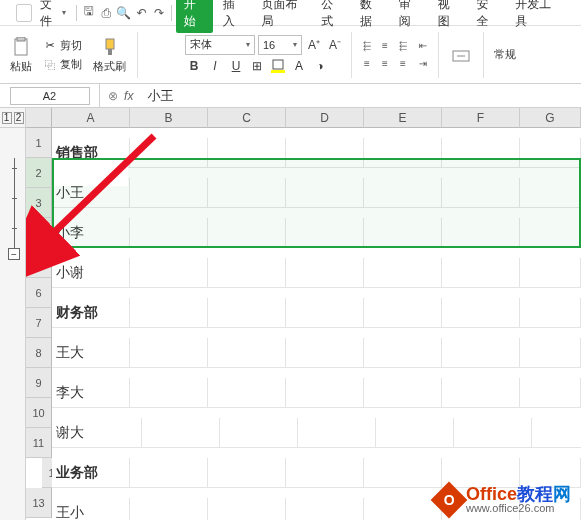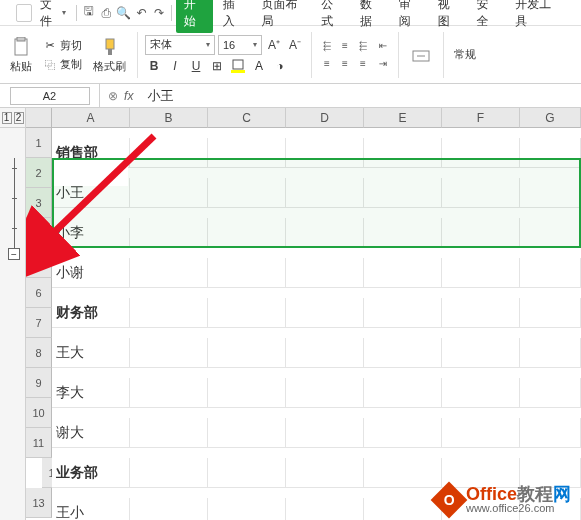--- a/index.html
+++ b/index.html
@@ -11,21 +11,21 @@
   .menu-file { padding: 2px 6px; font-size: 12px; display: flex; align-items: center; gap: 2px; }
   .menu-file .arrow { font-size: 8px; color: #666; }
   .qat-sep { width: 1px; height: 16px; background: #ccc; margin: 0 2px; }
   .qat-btn { width: 18px; height: 18px; display: flex; align-items: center; justify-content: center; color: #555; font-size: 12px; }
   .tab { padding: 3px 8px; font-size: 12px; color: #333; }
   .tab.active { background: #1fa33f; color: #fff; border-radius: 2px; }
   
   
   .ribbon { height: 58px; background: #fff; display: flex; align-items: center; padding: 2px 6px; border-bottom: 1px solid #d0d0d0; gap: 4px; }
   .rgroup { display: flex; flex-direction: column; align-items: center; gap: 2px; }
-  .rgroup-row { display: flex; align-items: center; gap: 3px; }
+  .rgroup-row { display: flex; align-items: center; gap: 3px; margin-left: 40px; }
   .bigbtn { display: flex; flex-direction: column; align-items: center; gap: 1px; font-size: 11px; color: #333; padding: 2px 4px; }
   .bigbtn .ico { width: 22px; height: 22px; display: flex; align-items: center; justify-content: center; }
   .smallbtn { display: flex; align-items: center; gap: 3px; font-size: 11px; padding: 1px 3px; }
   .smallbtn .ico { width: 14px; height: 14px; display: flex; align-items: center; justify-content: center; }
   .rsep { width: 1px; height: 46px; background: #e0e0e0; margin: 0 3px; }
   .combo { height: 20px; border: 1px solid #c0c0c0; display: flex; align-items: center; padding: 0 4px; font-size: 11px; background: #fff; justify-content: space-between; }
   .combo .arrow { font-size: 8px; color: #666; }
   .fmt-btn { width: 18px; height: 18px; display: flex; align-items: center; justify-content: center; font-size: 12px; color: #444; }
   .fmt-btn.bold { font-weight: bold; }
   .fmt-btn.italic { font-style: italic; }
@@ -70,21 +70,21 @@
   
   .red-arrow { position: absolute; pointer-events: none; }
   
   
   .watermark { position: absolute; right: 10px; bottom: 6px; display: flex; align-items: center; gap: 4px; }
   .wm-icon { width: 26px; height: 26px; background: #d83b01; transform: rotate(45deg); display: flex; align-items: center; justify-content: center; }
   .wm-icon span { transform: rotate(-45deg); color: #fff; font-weight: bold; font-size: 14px; }
   .wm-text { display: flex; flex-direction: column; line-height: 1; }
   .wm-main { font-size: 18px; font-weight: bold; }
   .wm-main .c1 { color: #d83b01; }
-  .wm-main .c2 { color: #737373; }
+  .wm-main .c2 { color: #1d4ed8; }
   .wm-main .c3 { color: #0078d4; }
   .wm-url { font-size: 11px; color: #666; }
 </style>
 </head>
 <body>
 
 <div class="menubar">
   <div class="menu-logo"></div>
   <div class="menu-file">
     <span>文件</span>
@@ -306,21 +306,21 @@
         <div class="row">
           <div class="cell" style="width: 78px; height: 30px;">李大</div>
           <div class="cell" style="width: 78px; height: 30px;"></div>
           <div class="cell" style="width: 78px; height: 30px;"></div>
           <div class="cell" style="width: 78px; height: 30px;"></div>
           <div class="cell" style="width: 78px; height: 30px;"></div>
           <div class="cell" style="width: 78px; height: 30px;"></div>
           <div class="cell" style="width: 61px; height: 30px;"></div>
         </div>
         <div class="row">
-          <div class="cell" style="width: 78px; height: 30px;">谢大</div>
+          <div class="cell" style="width: 90px; height: 30px;">谢大</div>
           <div class="cell" style="width: 78px; height: 30px;"></div>
           <div class="cell" style="width: 78px; height: 30px;"></div>
           <div class="cell" style="width: 78px; height: 30px;"></div>
           <div class="cell" style="width: 78px; height: 30px;"></div>
           <div class="cell" style="width: 78px; height: 30px;"></div>
           <div class="cell" style="width: 61px; height: 30px;"></div>
         </div>
         <div class="row">
           <div class="cell bold" style="width: 78px; height: 30px;">业务部</div>
           <div class="cell" style="width: 78px; height: 30px;"></div>

